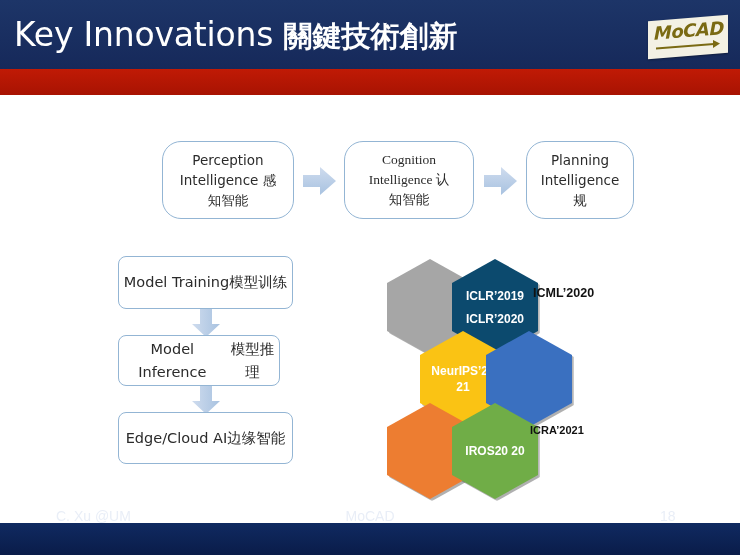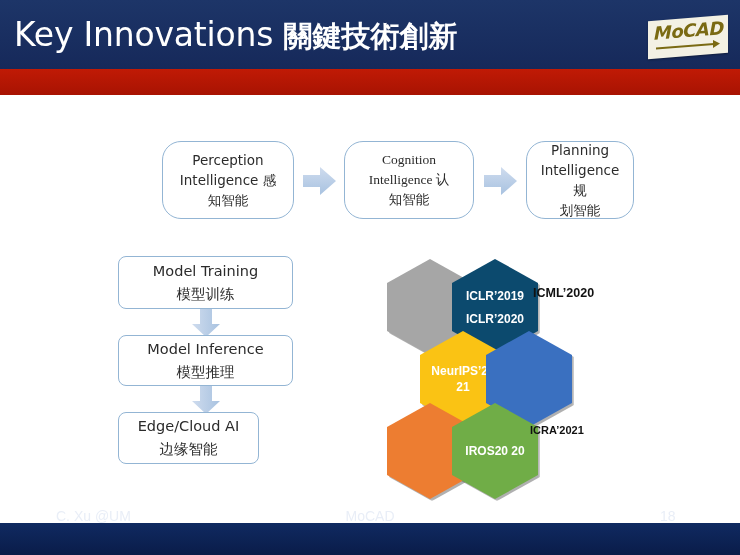--- a/index.html
+++ b/index.html
@@ -121,21 +121,21 @@
   .vbox {
     position: absolute;
     border: 1.4px solid #93b5d4;
     border-radius: 8px;
     background: #ffffff;
     color: #2b2b2b;
     font-size: 14.5px;
     line-height: 23px;
     text-align: center;
     display: flex;
-    flex-direction: column;
+    flex-direction: row;
     align-items: center;
     justify-content: center;
     box-sizing: border-box;
     font-family: "DejaVu Sans", sans-serif;
   }
 
   
   .hex {
     position: absolute;
     width: 86px; height: 96px;
@@ -233,49 +233,48 @@
   </div>
 
   <svg class="arrow-right" style="left:484px; top:166px;" viewBox="0 0 33 30">
     <path d="M0,9 L17,9 L17,1 L33,15 L17,29 L17,21 L0,21 Z" fill="url(#ag1)"></path>
   </svg>
 
   <div class="pbox" style="left:526px; top:141px; width:108px; height:78px;align-items:center;">
     <div>
       <span>Planning</span>
       <span>Intelligence  规</span>
-      <span>划智能</span>
     </div>
   </div>
 
   <div class="vbox" style="left:118px; top:256px; width:175px; height:53px;">
     <span>Model Training</span>
     <span>模型训练</span>
   </div>
 
   <svg class="arrow-down" style="left:191px; top:309px;" viewBox="0 0 30 28">
     <defs>
       <linearGradient id="ag2" x1="0" y1="0" x2="1" y2="0">
         <stop offset="0%" stop-color="#cfdcee"></stop>
         <stop offset="100%" stop-color="#a8c2e0"></stop>
       </linearGradient>
     </defs>
     <path d="M9,0 L21,0 L21,15 L29,15 L15,28 L1,15 L9,15 Z" fill="url(#ag2)"></path>
   </svg>
 
-  <div class="vbox" style="left:118px; top:335px; width:175px; height:51px;">
+  <div class="vbox" style="left:118px; top:335px; width:162px; height:51px;">
     <span>Model Inference</span>
     <span>模型推理</span>
   </div>
 
   <svg class="arrow-down" style="left:191px; top:386px;" viewBox="0 0 30 28">
     <path d="M9,0 L21,0 L21,15 L29,15 L15,28 L1,15 L9,15 Z" fill="url(#ag2)"></path>
   </svg>
 
-  <div class="vbox" style="left:118px; top:412px; width:141px; height:52px;text-align:center;">
+  <div class="vbox" style="left:118px; top:412px; width:175px; height:52px;text-align:center;">
     <span>Edge/Cloud AI</span>
     <span>边缘智能</span>
   </div>
 
   <div class="hex-shadow" style="left:389px; top:261px;"></div>
   <div class="hex-shadow" style="left:454px; top:261px;"></div>
   <div class="hex-shadow" style="left:422px; top:333px;"></div>
   <div class="hex-shadow" style="left:488px; top:333px;"></div>
   <div class="hex-shadow" style="left:389px; top:405px;"></div>
   <div class="hex-shadow" style="left:454px; top:405px;"></div>

